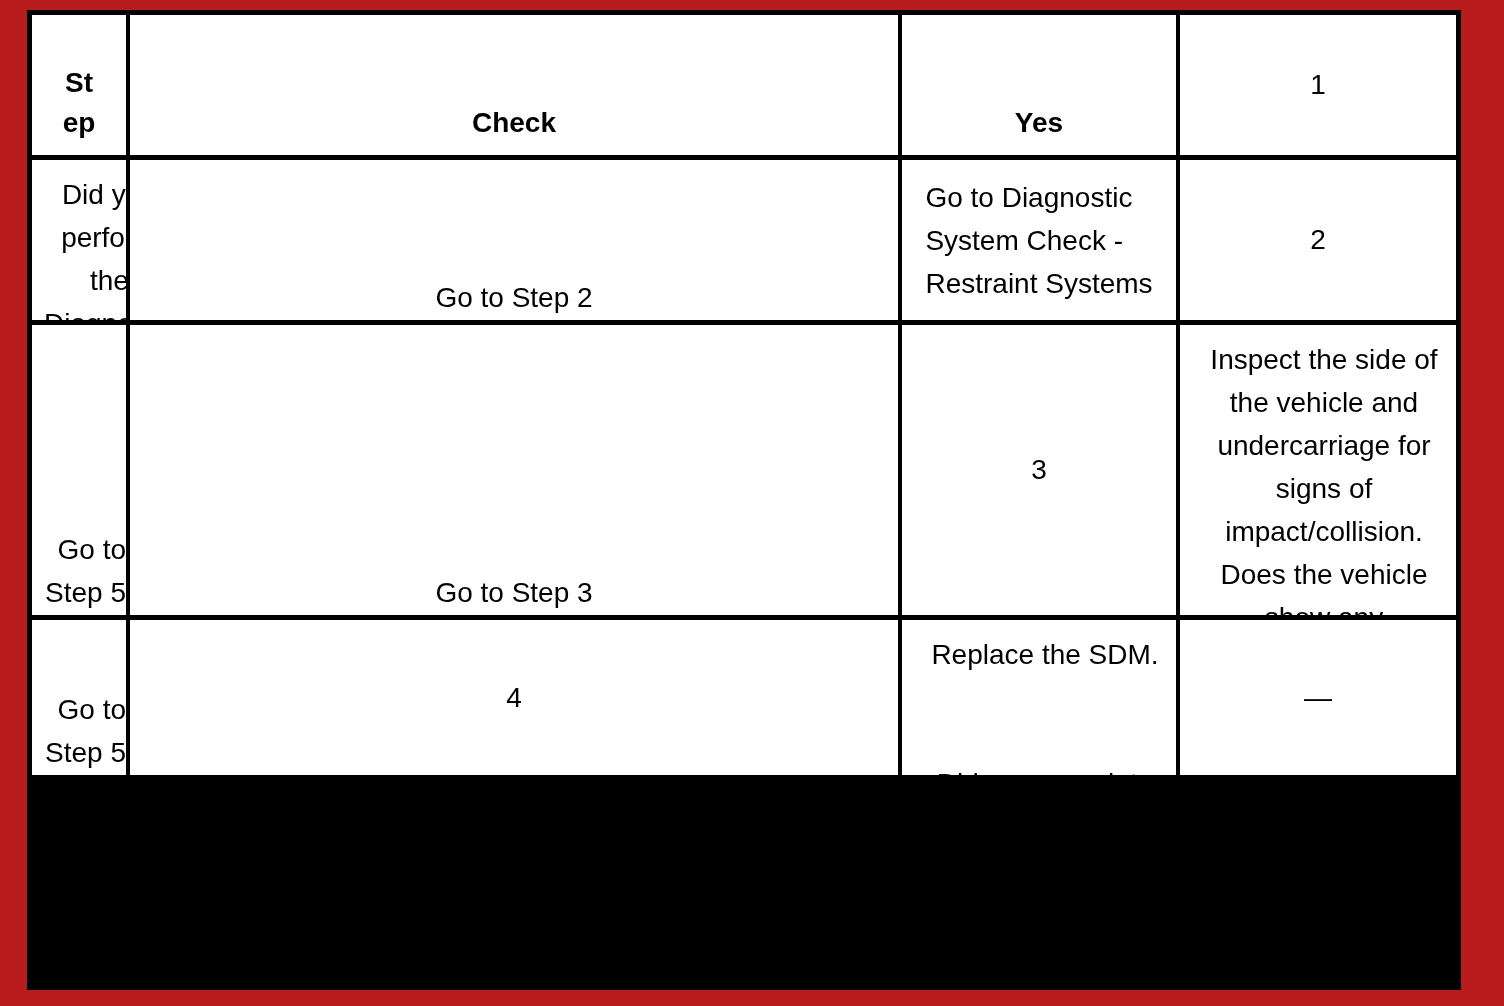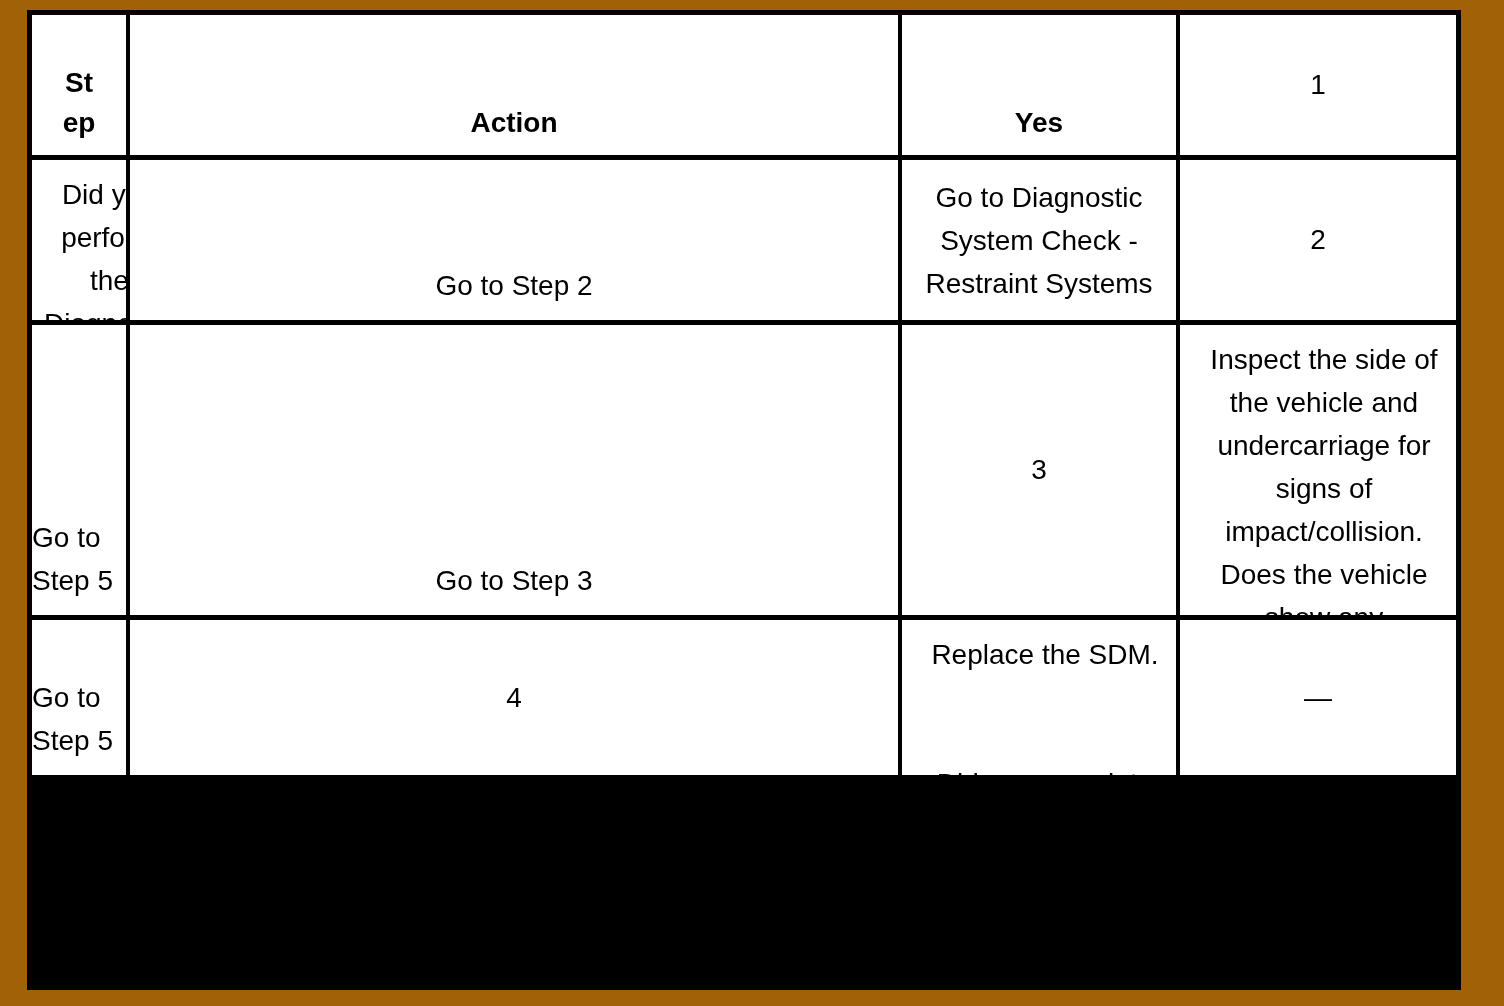--- a/index.html
+++ b/index.html
@@ -10,21 +10,21 @@
     height: 1006px;
     font-family: "Liberation Sans", "DejaVu Sans", sans-serif;
     font-size: 28px;
     color: #000000;
     overflow: hidden;
   }
   .page {
     position: relative;
     width: 1504px;
     height: 1006px;
-    background: #a16207;
+    background: #b91c1c;
   }
   .diagnostic-table {
     position: absolute;
     left: 27px;
     top: 10px;
     width: 1434px;
     height: 980px;
     box-sizing: border-box;
     border: 5px solid #000000;
     background: #000000; 
@@ -57,41 +57,40 @@
     align-items: flex-start;
     justify-content: flex-start;
     text-align: center;
     padding: 13px 0 0 12px;
     line-height: 43px;
     white-space: pre-wrap;
   }
   .bottom-center {
     align-items: flex-end;
     justify-content: center;
-    text-align: left;
-    padding-bottom: 13px;
+    text-align: right;
+    padding-bottom: 1px;
     line-height: 43px;
   }
   .middle-center {
     align-items: center;
     justify-content: center;
-    text-align: center;
     line-height: 43px;
     white-space: pre-line;
   }
 </style>
 </head>
 <body>
 
 <div class="page">
   <div class="diagnostic-table">
 
     <div class="cell hdr">St
 ep</div>
-    <div class="cell hdr">Action</div>
+    <div class="cell hdr">Check</div>
     <div class="cell hdr">Yes</div>
 
     <div class="cell step">1</div>
     <div class="cell action">Did you perform the Diagnostic System Check -
 Restraint Systems?</div>
     <div class="cell bottom-center">Go to Step 2</div>
     <div class="cell middle-center">Go to Diagnostic
 System Check -
 Restraint Systems</div>
 

